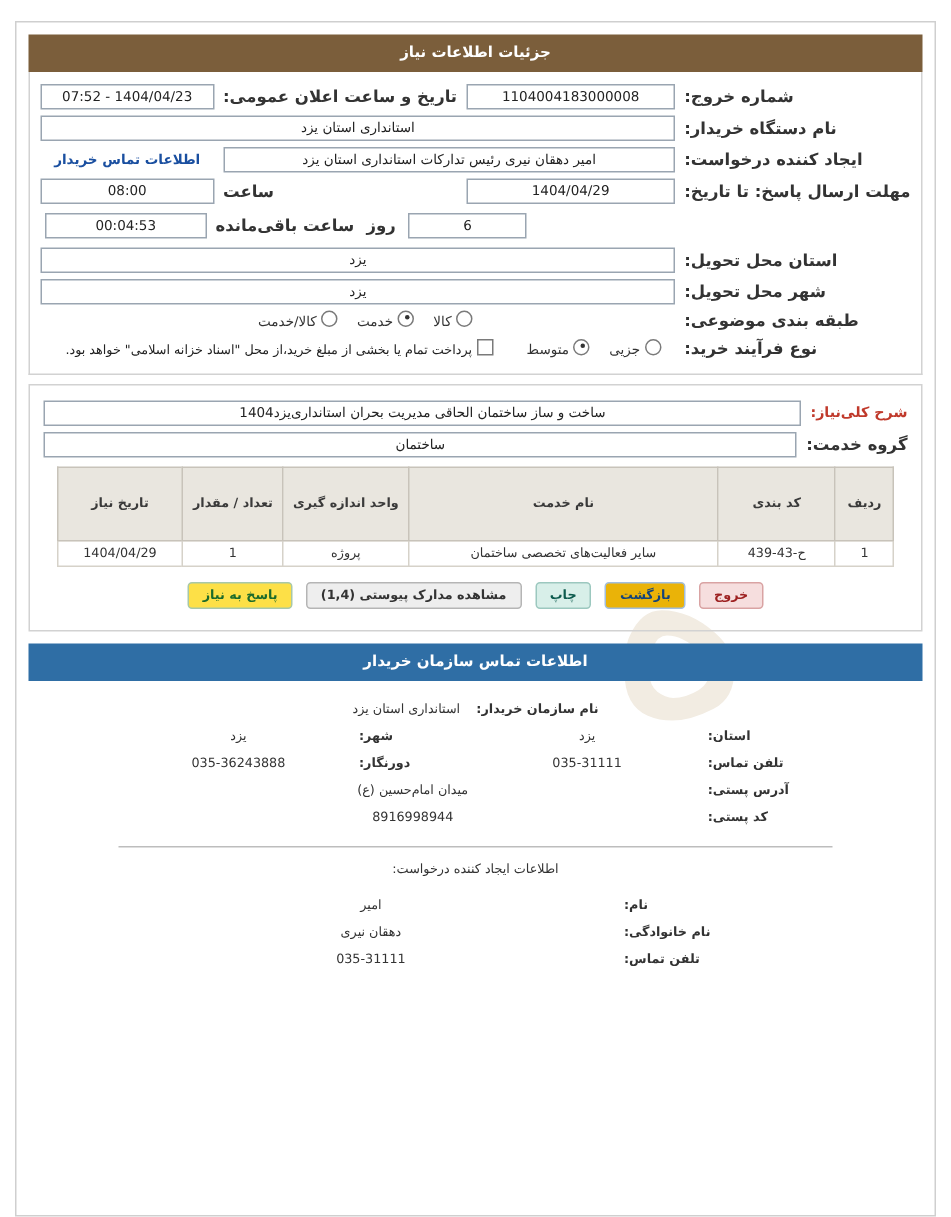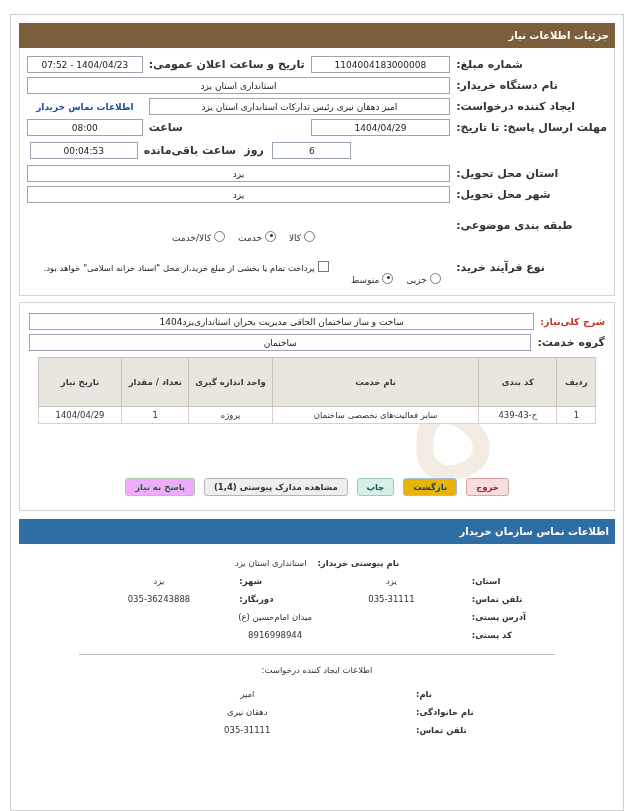--- a/index.html
+++ b/index.html
@@ -31,20 +31,21 @@
     pointer-events:none;
     line-height:1;
   }
   .content{position:relative;z-index:2;}
   .bar{
     background:#7b5e3b;
     color:#fff;
     font-size:10px;
     font-weight:bold;
     padding:7px 6px;
+    text-align:center;
     letter-spacing:0;
   }
   .bar.blue{background:#2f6ea5;}
   .panel{
     border:1px solid #d2d2d2;
     border-top:none;
     padding:6px 4px;
     box-sizing:border-box;
   }
   table.form{width:100%;border-collapse:collapse;}
@@ -77,21 +78,21 @@
     position:relative;
   }
   .radio.on::after{
     content:"";position:absolute;top:2px;right:2px;width:3px;height:3px;
     border-radius:50%;background:#333;
   }
   .chk{
     display:inline-block;width:9px;height:9px;
     border:1px solid #7a7a7a;background:#fff;vertical-align:-1px;margin-left:3px;
   }
-  .opt{display:inline-block;margin-left:10px;font-size:9px;white-space:nowrap;margin-top:24px;}
+  .opt{display:inline-block;margin-left:10px;font-size:9px;white-space:nowrap;}
   .note{font-size:8.5px;color:#222;}
   .sect-title{
     font-size:10px;font-weight:bold;color:#2f6ea5;text-align:center;margin:6px 0 4px;
   }
   .redlabel{color:#c0392b;font-weight:bold;font-size:9.5px;white-space:nowrap;}
   table.grid{width:96%;margin:4px auto 0;border-collapse:collapse;font-size:8.5px;}
   table.grid th{
     background:#e9e6df;border:1px solid #c8c3ba;padding:19px 2px;font-weight:bold;color:#3a3a3a;text-align:center;
   }
   table.grid td{
@@ -99,21 +100,21 @@
   }
   .desc-box{
     border:1px solid #9aa5b1;height:14px;margin:2px 6px 0 6px;background:#fff;
   }
   .btnrow{text-align:center;margin:10px 0 6px;}
   .btn{
     display:inline-block;border:1px solid #9a9a9a;border-radius:3px;
     font-size:8.5px;padding:3px 9px;margin:0 3px;cursor:pointer;
     background:#e8f3e8;color:#1d5c1d;font-weight:bold;
   }
-  .btn.green{background:#f0abfc;color:#1c6b2b;border-color:#a8c8a8;margin-top:44px;}
+  .btn.green{background:#fde047;color:#1c6b2b;border-color:#a8c8a8;}
   .btn.gray{background:#eeeeee;color:#333;border-color:#b5b5b5;}
   .btn.teal{background:#d8efe9;color:#0d5b4e;border-color:#9cc8bf;}
   .btn.blue{background:#eab308;color:#14447a;border-color:#a2bedd;}
   .btn.red{background:#f6dede;color:#9e2222;border-color:#d9a3a3;}
   table.contact{width:78%;margin:10px auto 0;border-collapse:collapse;font-size:8.5px;}
   table.contact td{padding:4px 6px;vertical-align:middle;}
   .clabel{font-weight:bold;text-align:left;white-space:nowrap;color:#333;}
   .cval{text-align:center;color:#333;}
   hr.sep{border:none;border-top:1px solid #bdbdbd;margin:10px 60px;}
   .small-title{font-size:8.5px;text-align:center;margin-top:4px;color:#333;}
@@ -125,21 +126,21 @@
   <div class="watermark">ه</div>
 
   <div class="content">
 
     <div class="bar">جزئیات اطلاعات نیاز</div>
 
     <div class="panel">
       <table class="form">
         <tbody>
             <tr>
-          <td class="lbl">شماره مبلغ:</td>
+          <td class="lbl">شماره خروج:</td>
           <td style="width:36%">
                 <div class="fld">1104004183000008</div>
               </td>
           <td class="lbl">تاریخ و ساعت اعلان عمومی:</td>
           <td style="width:26%">
                 <div class="fld">1404/04/23 - 07:52</div>
               </td>
         </tr>
         <tr>
           <td class="lbl">نام دستگاه خریدار:</td>
@@ -281,21 +282,21 @@
         <span class="btn green">پاسخ به نیاز</span>
       </div>
     </div>
 
     <div class="bar blue" style="margin-top:8px">اطلاعات تماس سازمان خریدار</div>
 
     <table class="contact">
       <tbody>
           <tr>
         <td colspan="4" style="text-align:center">
-          <span class="clabel">نام پیوستی خریدار:</span>
+          <span class="clabel">نام سازمان خریدار:</span>
           &nbsp;&nbsp;
           <span>استانداری استان یزد</span>
         </td>
       </tr>
       <tr>
         <td class="clabel" style="width:18%">استان:</td>
         <td class="cval" style="width:32%">یزد</td>
         <td class="clabel" style="width:18%">شهر:</td>
         <td class="cval" style="width:32%">یزد</td>
       </tr>

